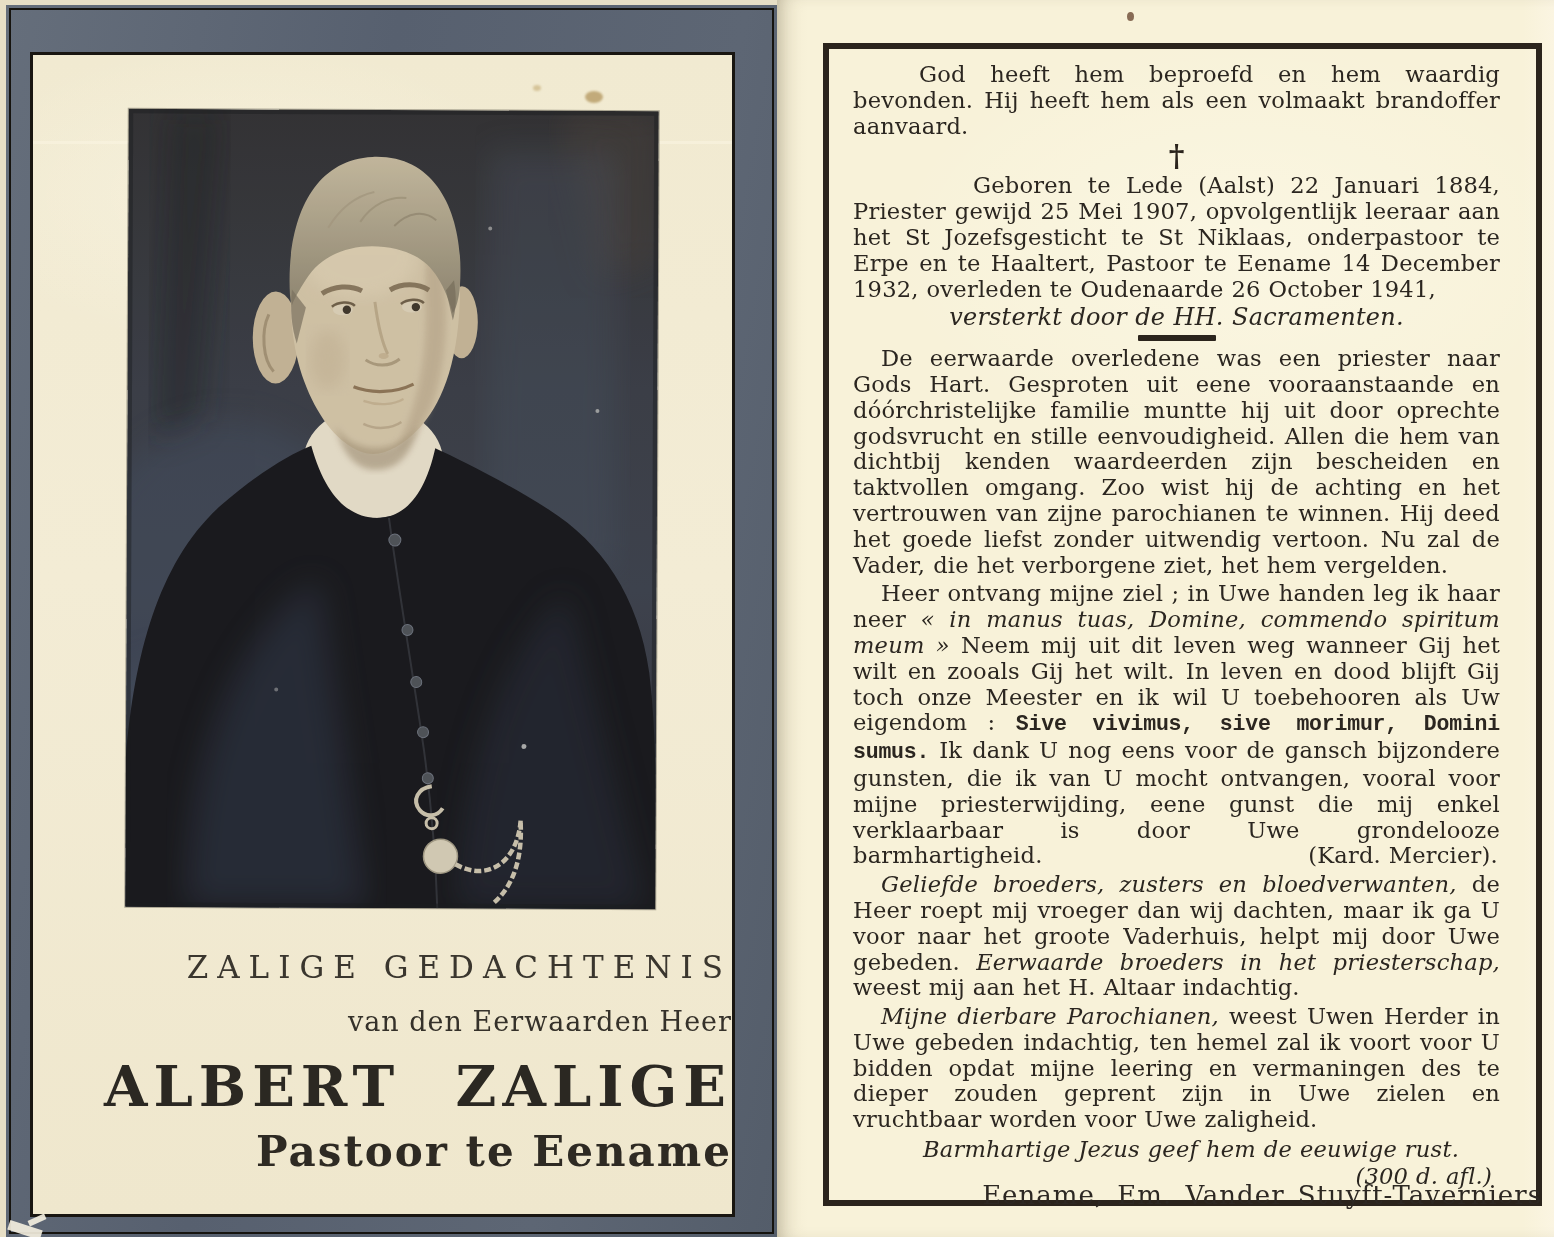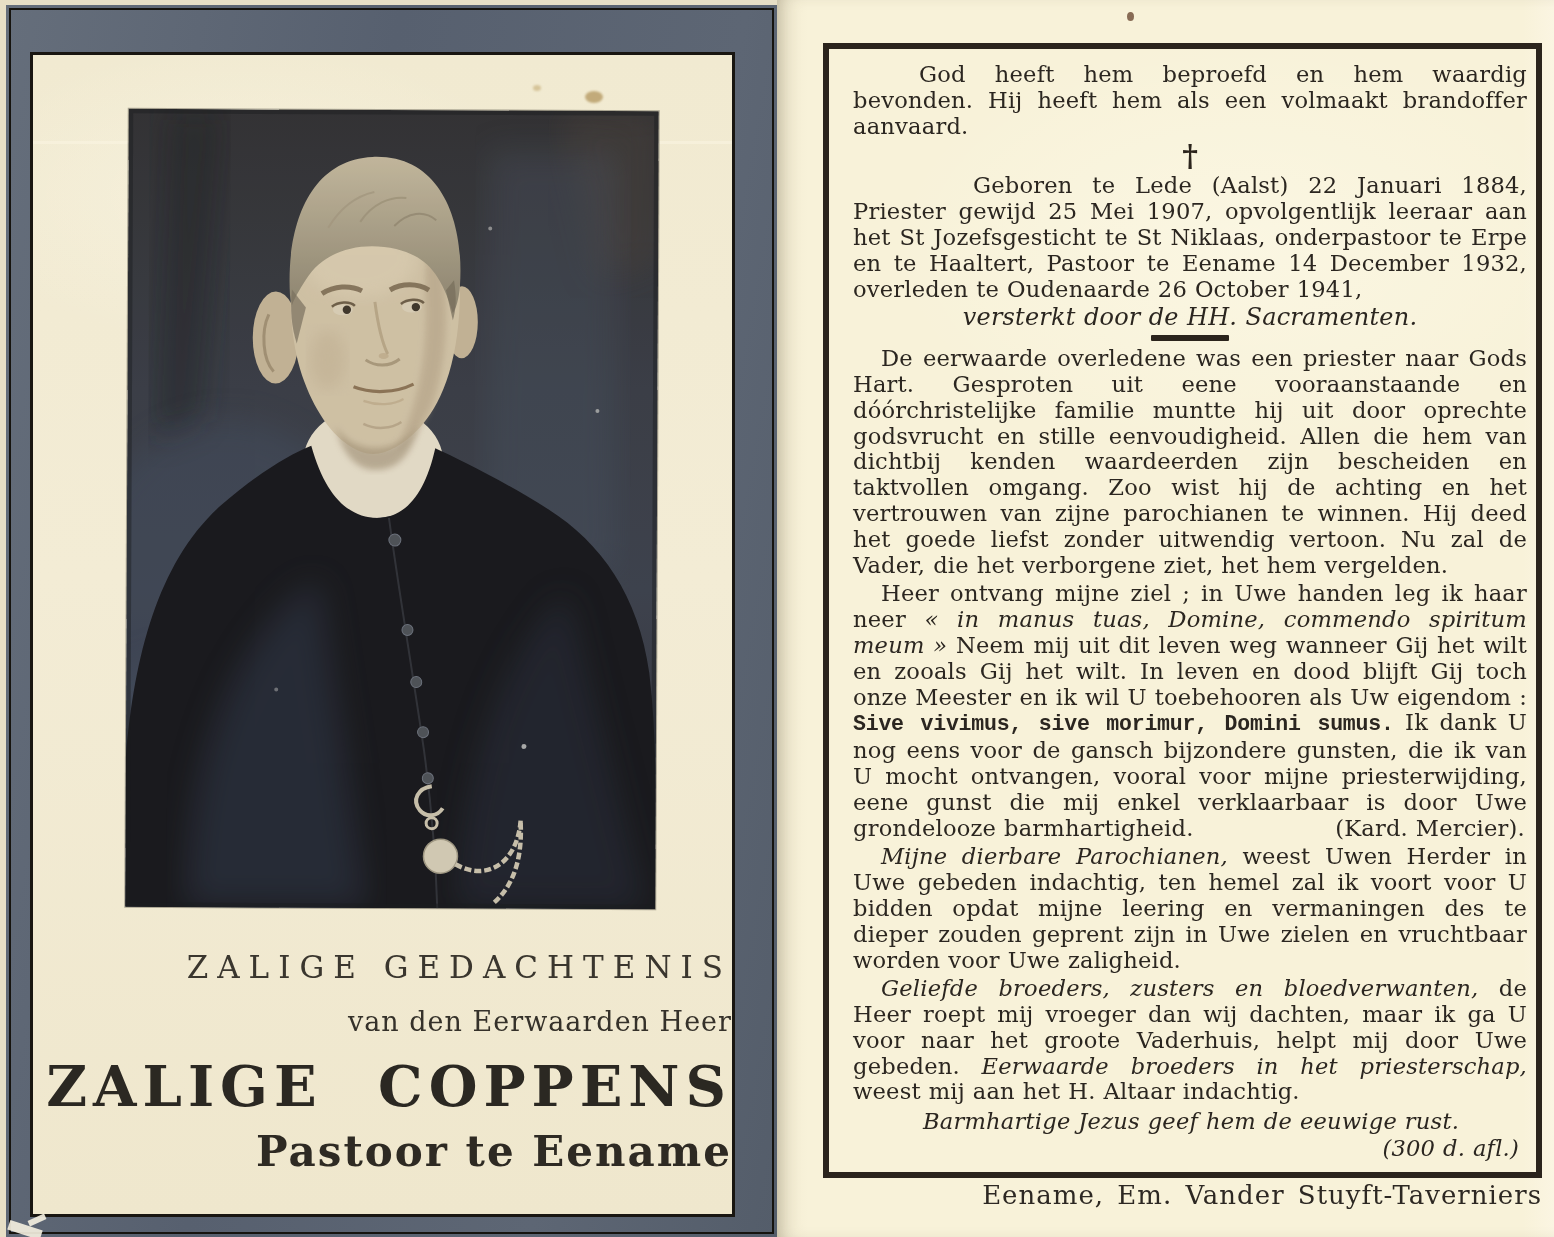--- a/index.html
+++ b/index.html
@@ -32,21 +32,21 @@
   .lc-name{top:998px;font-size:56px;font-weight:bold;letter-spacing:6px;word-spacing:30px;color:#2b2822;}
   .lc-title{top:1072px;font-size:42px;font-weight:bold;letter-spacing:2px;color:#2e2a23;}
 
   
   .right-card{position:absolute;left:777px;top:0;width:777px;height:1237px;
     background:
       radial-gradient(ellipse 500px 300px at 60% 20%, rgba(255,253,240,.4), rgba(255,253,240,0) 70%),
       linear-gradient(90deg,#f2ebd1 0%,#f8f2d9 4%,#f8f2d9 96%,#fbf5e2 100%);
     box-shadow:inset 14px 0 20px -12px rgba(70,58,34,.35);}
   .frame{position:absolute;left:46px;top:43px;width:719px;border:6px solid #2b241c;
-         padding:13px 9px 10px 24px;box-sizing:border-box;}
+         padding:13px 36px 10px 24px;box-sizing:border-box;}
   .rc-speck{position:absolute;left:350px;top:12px;width:7px;height:9px;background:#6b4a33;
             border-radius:50%;opacity:.8;}
 
   .frame p, .frame .cl{margin:0;font-size:22.6px;line-height:25.8px;text-align:justify;
     color:#2b2620;letter-spacing:.2px;word-spacing:.5px;}
   .p-epigraph{text-indent:66px;}
   .cross-line{text-align:center;font-size:30px;line-height:32px;margin:1px 0 0;color:#2b241c;font-weight:bold;}
   .p-bio{text-indent:120px;margin-top:1px !important;}
   .sacraments{text-align:center !important;font-style:italic;font-size:24px !important;
               margin-top:3px !important;letter-spacing:.6px;}
@@ -171,21 +171,21 @@
         <circle cx="470" cy="300" r="2" fill="#c9ccc9" opacity="0.7"></circle>
         <circle cx="362" cy="118" r="2" fill="#c9ccc9" opacity="0.6"></circle>
         <circle cx="150" cy="580" r="2" fill="#b9bcbd" opacity="0.5"></circle>
 
         <rect width="530" height="798" fill="#7a6340" opacity="0.07"></rect>
         <rect x="2" y="2" width="526" height="794" fill="none" stroke="#1b1c1f" stroke-width="5" opacity="0.45"></rect>
       </svg>
 
       <div class="lc-text lc-heading">ZALIGE GEDACHTENIS</div>
       <div class="lc-text lc-sub">van den Eerwaarden Heer</div>
-      <div class="lc-text lc-name">ZALIGE COPPENS</div>
+      <div class="lc-text lc-name">ALBERT ZALIGE</div>
       <div class="lc-text lc-title">Pastoor te Eename</div>
 
       <div class="stain stain-a"></div>
       <div class="stain stain-b"></div>
     </div>
     <div class="chip chip-a"></div>
     <div class="chip chip-b"></div>
   </div>
 
   <div class="right-card">
@@ -203,25 +203,25 @@
       <div class="divider"></div>
 
       <p class="ind">De eerwaarde overledene was een priester naar Gods Hart. Gesproten uit eene vooraanstaande en dóórchristelijke familie muntte hij uit door oprechte godsvrucht en stille eenvoudigheid. Allen die hem van dichtbij kenden waardeerden zijn bescheiden en taktvollen omgang. Zoo wist hij de achting en het vertrouwen van zijne parochianen te winnen. Hij deed het goede liefst zonder uitwendig vertoon. Nu zal de Vader, die het verborgene ziet, het hem vergelden.</p>
 
       <p class="ind">
         <span>Heer ontvang mijne ziel ; in Uwe handen leg ik haar neer </span><span class="it">« in manus tuas, Domine, commendo spiritum meum »</span><span> Neem mij uit dit leven weg wanneer Gij het wilt en zooals Gij het wilt. In leven en dood blijft Gij toch onze Meester en ik wil U toebehooren als Uw eigendom : </span><span class="bold-sans">Sive vivimus, sive morimur, Domini sumus.</span><span> Ik dank U nog eens voor de gansch bijzondere gunsten, die ik van U mocht ontvangen, vooral voor mijne priesterwijding, eene gunst die mij enkel verklaarbaar is door Uwe grondelooze barmhartigheid.</span>
         <span class="attr">(Kard. Mercier).</span>
       </p>
 
       <p class="ind">
+        <span class="it">Geliefde broeders, zusters en bloedverwanten,</span><span> de Heer roept mij vroeger dan wij dachten, maar ik ga U voor naar het groote Vaderhuis, helpt mij door Uwe gebeden. </span><span class="it">Eerwaarde broeders in het priesterschap,</span><span> weest mij aan het H. Altaar indachtig.</span>
+      </p>
+
+      <p class="ind">
         <span class="it">Mijne dierbare Parochianen,</span><span> weest Uwen Herder in Uwe gebeden indachtig, ten hemel zal ik voort voor U bidden opdat mijne leering en vermaningen des te dieper zouden geprent zijn in Uwe zielen en vruchtbaar worden voor Uwe zaligheid.</span>
-      </p>
-
-      <p class="ind">
-        <span class="it">Geliefde broeders, zusters en bloedverwanten,</span><span> de Heer roept mij vroeger dan wij dachten, maar ik ga U voor naar het groote Vaderhuis, helpt mij door Uwe gebeden. </span><span class="it">Eerwaarde broeders in het priesterschap,</span><span> weest mij aan het H. Altaar indachtig.</span>
       </p>
 
       <p class="closing cl">Barmhartige Jezus geef hem de eeuwige rust.</p>
       <p class="indulgence cl">(300 d. afl.)</p>
     </div>
 
     <div class="imprint">Eename, Em. Vander Stuyft-Taverniers</div>
   </div>
 
 </div>

